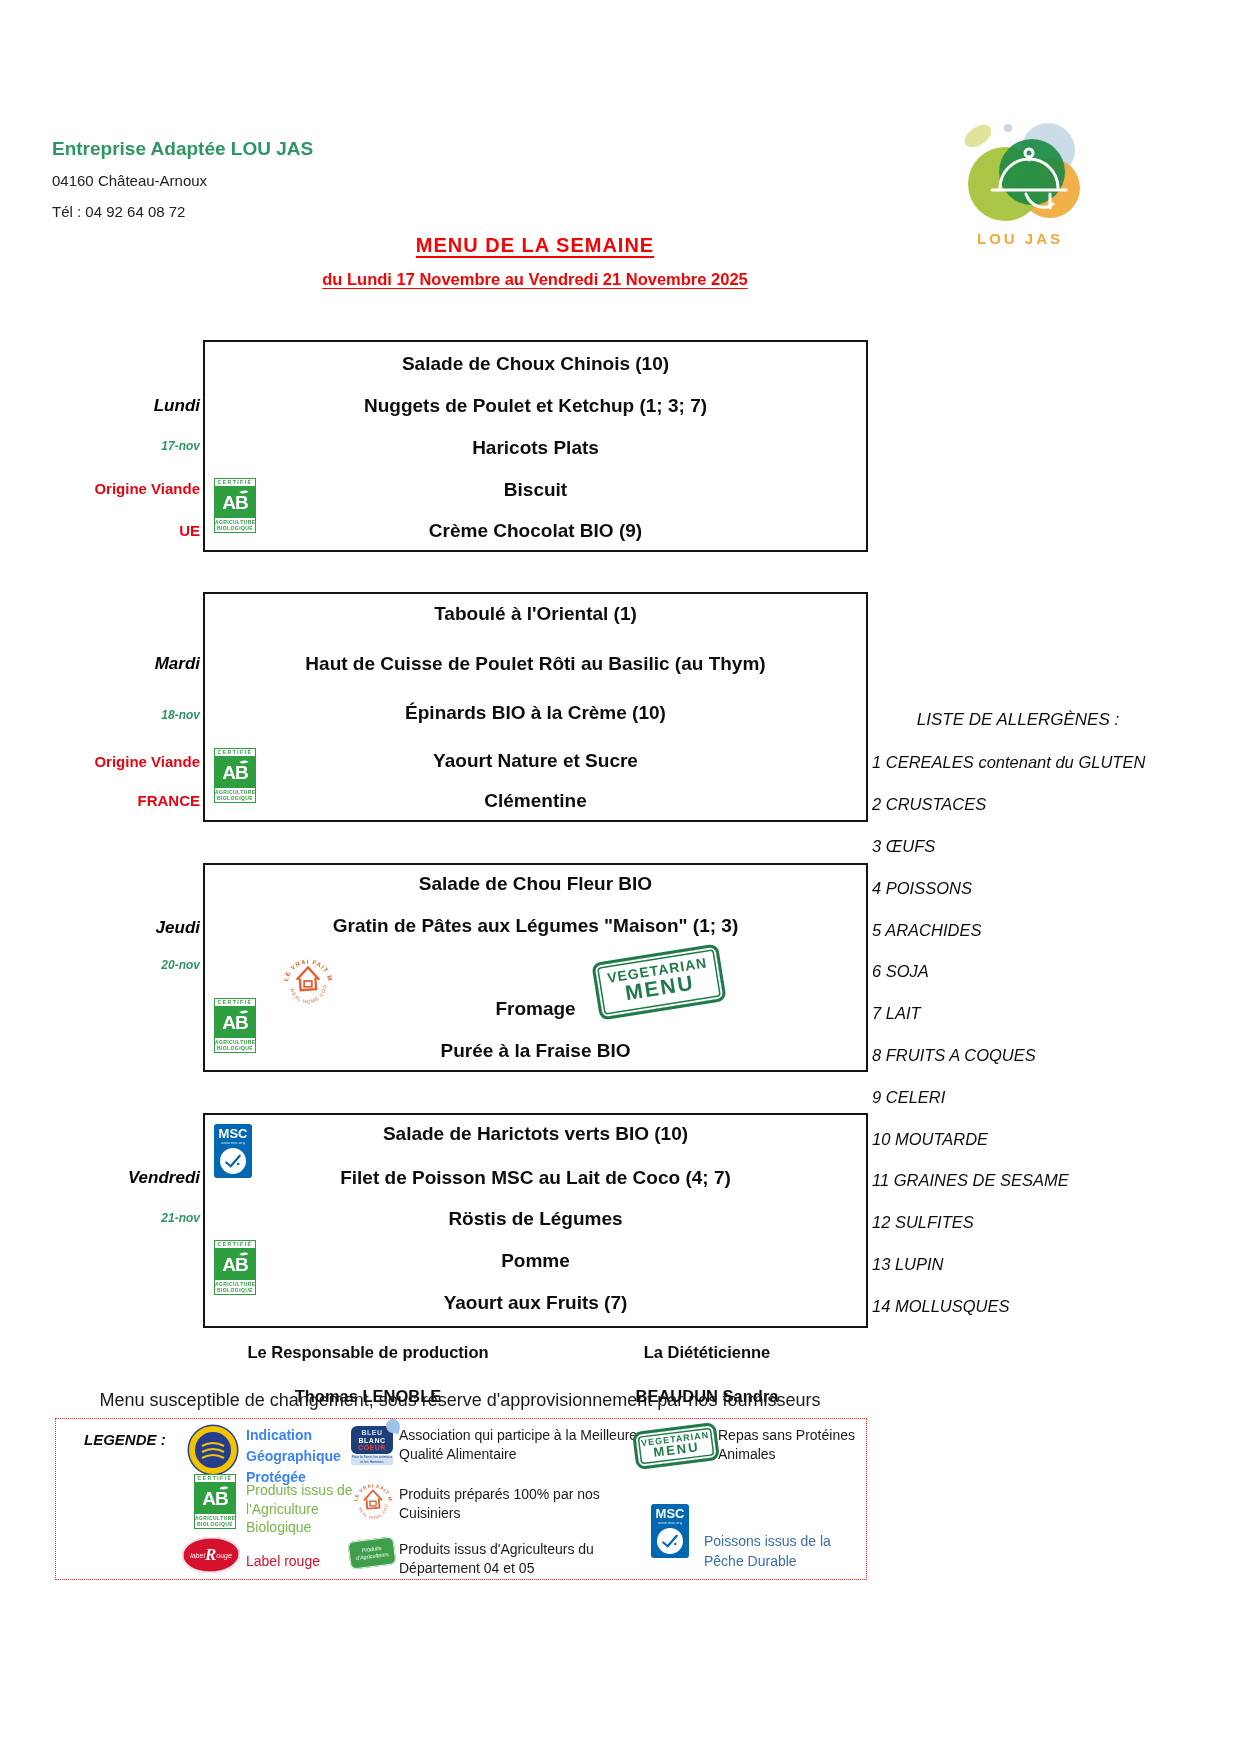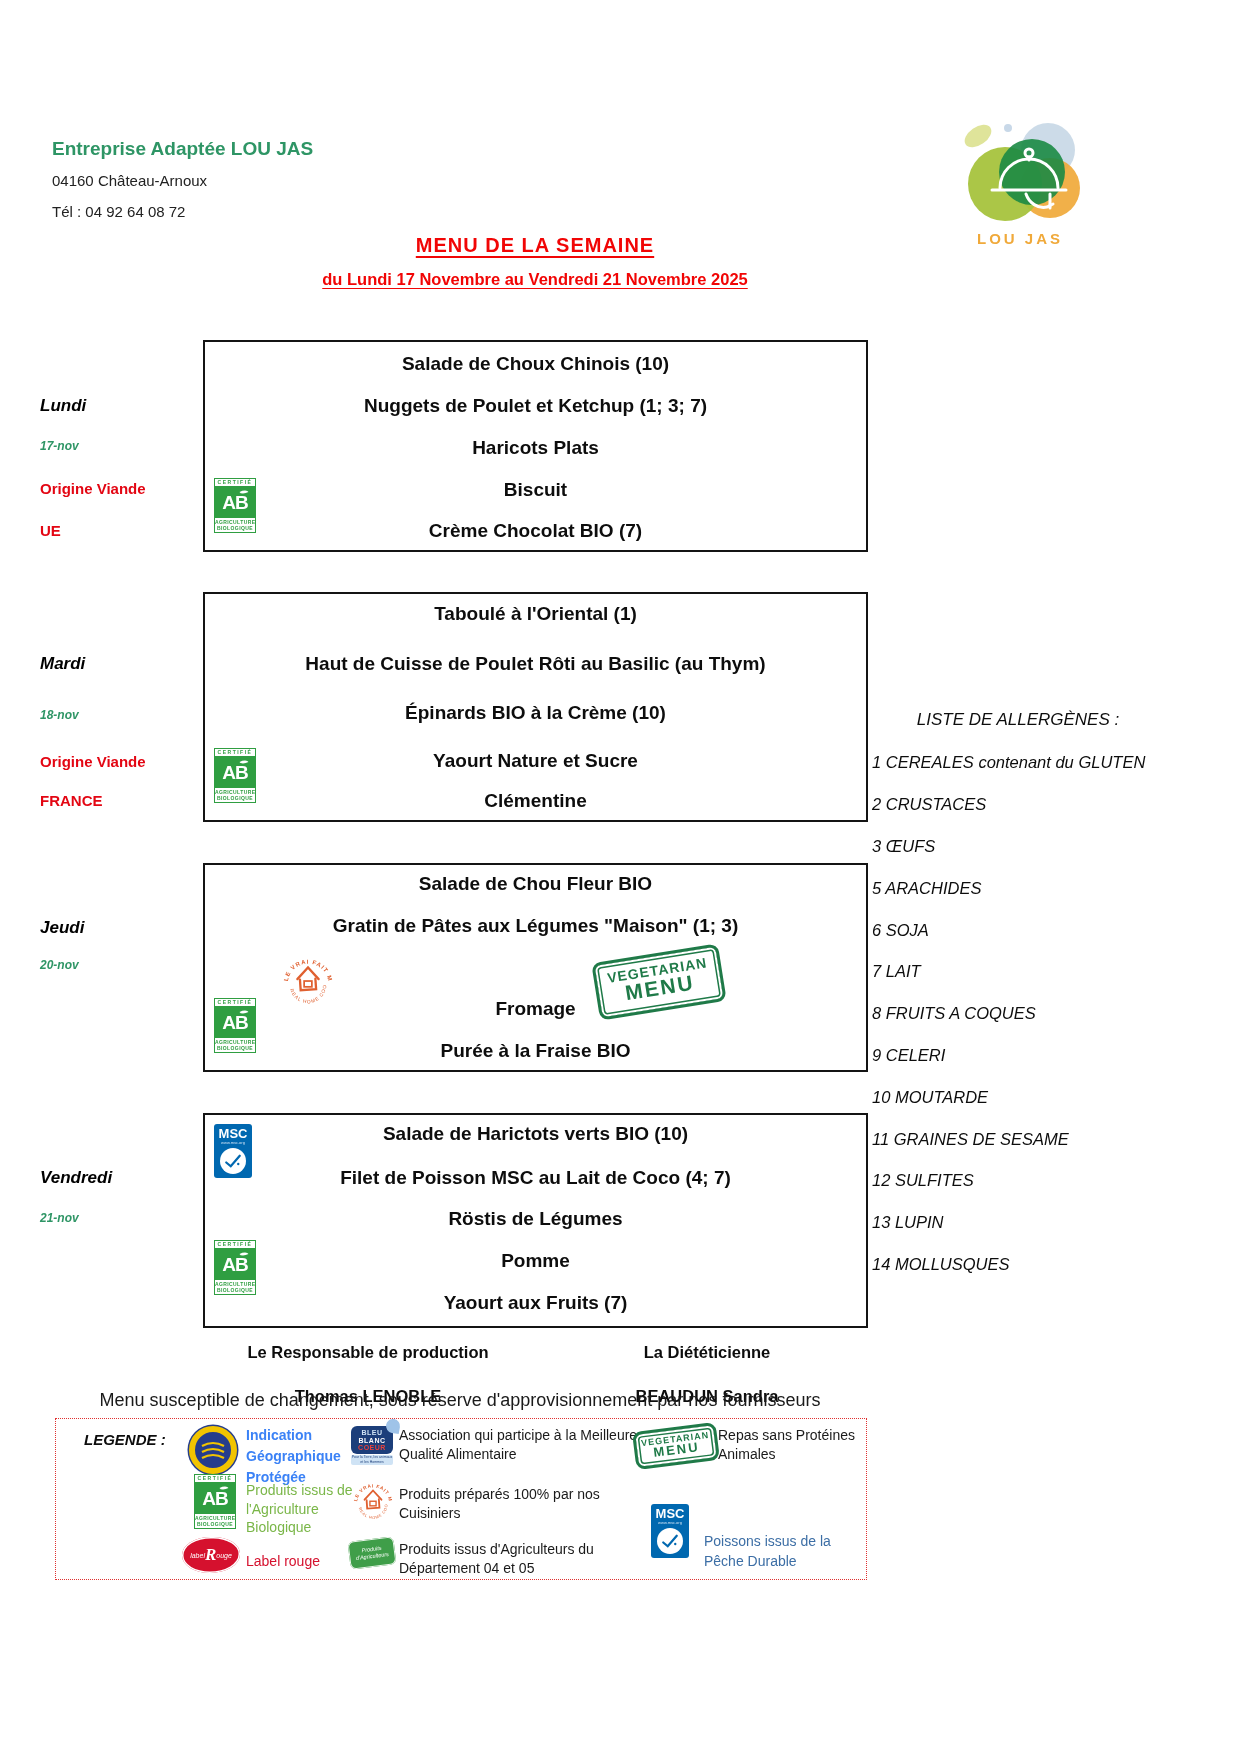--- a/index.html
+++ b/index.html
@@ -16,21 +16,21 @@
 
   .logo-wrap { position:absolute; left:952px; top:116px; width:136px; text-align:center; }
   .logo-text { margin-top:2px; font-size:15px; font-weight:bold; letter-spacing:3px; color:#f0a93a; }
 
   
   .title-block { position:absolute; left:250px; top:234px; width:570px; text-align:center; }
   .main-title { font-size:20px; font-weight:bold; color:#f10505; text-decoration:underline; text-underline-offset:4px; letter-spacing:1px; }
   .sub-title  { margin-top:13px; font-size:16.5px; font-weight:bold; color:#f10505; text-decoration:underline; text-underline-offset:3px; }
 
   
-  .day-col-item { position:absolute; left:40px; width:160px; text-align:left; }
+  .day-col-item { position:absolute; left:40px; width:160px; text-align:right; }
   .day-name { font-size:17px; font-weight:bold; font-style:italic; color:#000; }
   .day-date { font-size:12px; font-weight:bold; font-style:italic; color:#2e9565; }
   .origin-label, .origin-value { font-size:15px; font-weight:bold; color:#e30613; }
 
   
   .menu-box { position:absolute; left:203px; width:665px; border:2px solid #141414; background:#fff; }
   .menu-line { position:absolute; left:0; width:100%; text-align:center; font-size:19px; font-weight:bold; color:#0d0d0d; }
 
   
   .ab-logo { position:absolute; width:42px; background:#fff; }
@@ -140,21 +140,21 @@
   <div class="day-col-item day-date" style="top:958px;">20-nov</div>
 
   <div class="day-col-item day-name" style="top:1168px;">Vendredi</div>
   <div class="day-col-item day-date" style="top:1211px;">21-nov</div>
 
   <div class="menu-box" style="top:340px; height:212px;">
     <div class="menu-line" style="top:11px;">Salade de Choux Chinois (10)</div>
     <div class="menu-line" style="top:53px;">Nuggets de Poulet et Ketchup (1; 3; 7)</div>
     <div class="menu-line" style="top:95px;">Haricots Plats</div>
     <div class="menu-line" style="top:137px;">Biscuit</div>
-    <div class="menu-line" style="top:178px;">Crème Chocolat BIO (7)</div>
+    <div class="menu-line" style="top:178px;">Crème Chocolat BIO (9)</div>
     <div class="ab-logo" style="left:9px; top:136px;">
       <div class="ab-top">CERTIFIÉ</div>
       <div class="ab-mid">AB</div>
       <div class="ab-bot"><span>AGRICULTURE</span><br><span>BIOLOGIQUE</span></div>
     </div>
   </div>
 
   <div class="menu-box" style="top:592px; height:230px;">
     <div class="menu-line" style="top:9px;">Taboulé à l'Oriental (1)</div>
     <div class="menu-line" style="top:59px;">Haut de Cuisse de Poulet Rôti au Basilic (au Thym)</div>
@@ -227,20 +227,21 @@
       <div class="ab-mid">AB</div>
       <div class="ab-bot"><span>AGRICULTURE</span><br><span>BIOLOGIQUE</span></div>
     </div>
   </div>
 
   <div class="allergen-title">LISTE DE ALLERGÈNES :</div>
   <div class="allergen-list" id="allergen-list">
       <div class="allergen-item">1 CEREALES contenant du GLUTEN</div>
       <div class="allergen-item">2 CRUSTACES</div>
       <div class="allergen-item">3 ŒUFS</div>
+      <div class="allergen-item">4 POISSONS</div>
       <div class="allergen-item">5 ARACHIDES</div>
       <div class="allergen-item">6 SOJA</div>
       <div class="allergen-item">7 LAIT</div>
       <div class="allergen-item">8 FRUITS A COQUES</div>
       <div class="allergen-item">9 CELERI</div>
       <div class="allergen-item">10 MOUTARDE</div>
       <div class="allergen-item">11 GRAINES DE SESAME</div>
       <div class="allergen-item">12 SULFITES</div>
       <div class="allergen-item">13 LUPIN</div>
       <div class="allergen-item">14 MOLLUSQUES</div>

